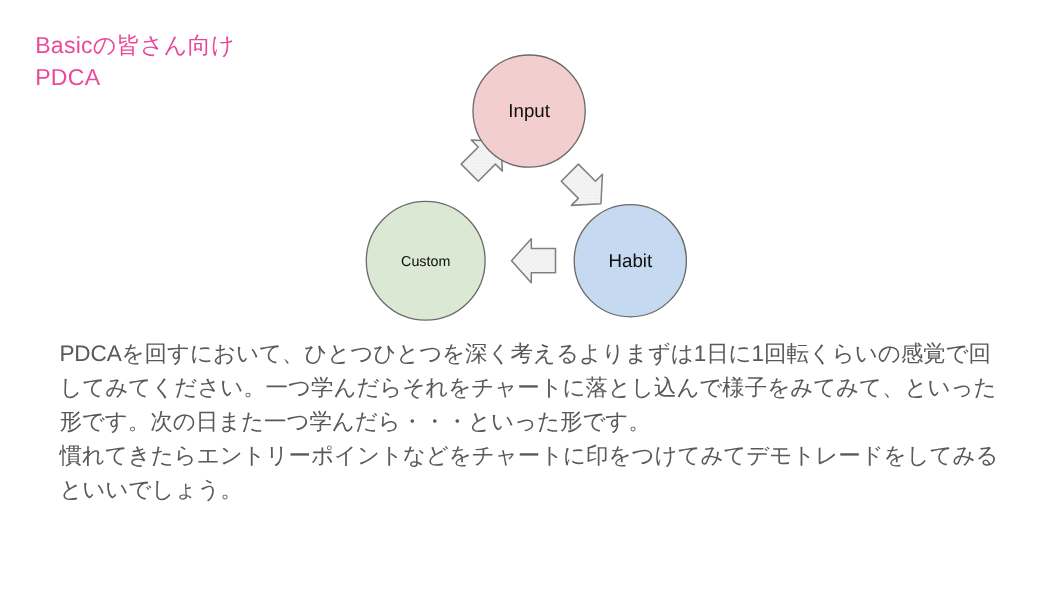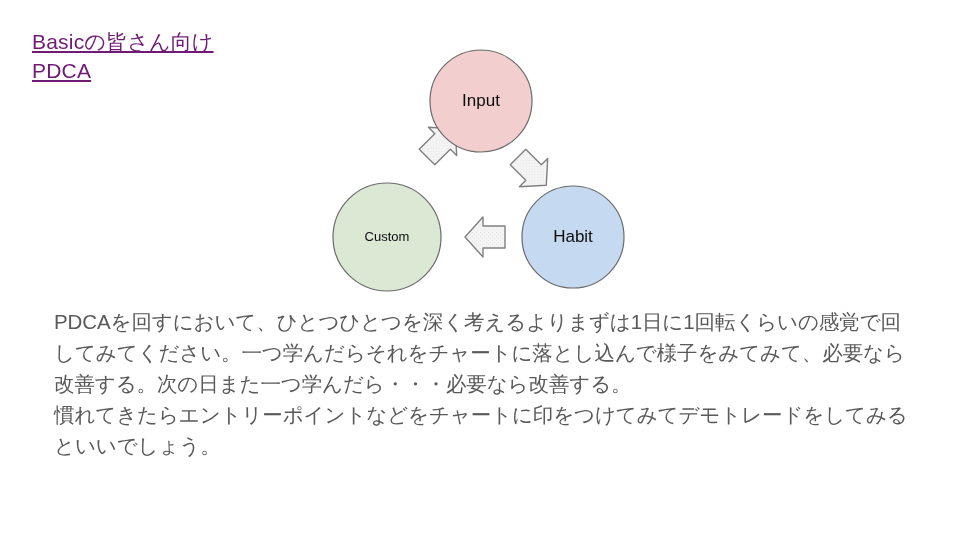--- a/index.html
+++ b/index.html
@@ -15,27 +15,26 @@
     font-family: "Liberation Sans", "DejaVu Sans", sans-serif;
     -webkit-font-smoothing: antialiased;
   }
 
   
   #slide-title {
     position: absolute;
     left: 32px;
     top: 27px;
     width: 360px;
-    color: #701a75;
+    color: #ec4899;
     font-size: 21px;
     line-height: 29px;
     font-weight: 400;
     white-space: pre-line;
     letter-spacing: 0.2px;
-    text-decoration: underline;
   }
 
   
   #cycle-diagram {
     position: absolute;
     left: 300px;
     top: 32px;
     width: 360px;
     height: 275px;
   }
@@ -102,14 +101,14 @@
       <text class="node-label big" x="273" y="206">Habit</text>
     </g>
 
     <g>
       <circle cx="87" cy="205" r="54" fill="#dbe8d4" stroke="#6a6a6a" stroke-width="1.2"></circle>
       <text class="node-label small" x="87" y="206">Custom</text>
     </g>
   </svg>
 </div>
 
-<div id="body-text">PDCAを回すにおいて、ひとつひとつを深く考えるよりまずは1日に1回転くらいの感覚で回してみてください。一つ学んだらそれをチャートに落とし込んで様子をみてみて、必要なら改善する。次の日また一つ学んだら・・・必要なら改善する。
+<div id="body-text">PDCAを回すにおいて、ひとつひとつを深く考えるよりまずは1日に1回転くらいの感覚で回してみてください。一つ学んだらそれをチャートに落とし込んで様子をみてみて、といった形です。次の日また一つ学んだら・・・といった形です。
 慣れてきたらエントリーポイントなどをチャートに印をつけてみてデモトレードをしてみるといいでしょう。</div>
 
 </body></html>

